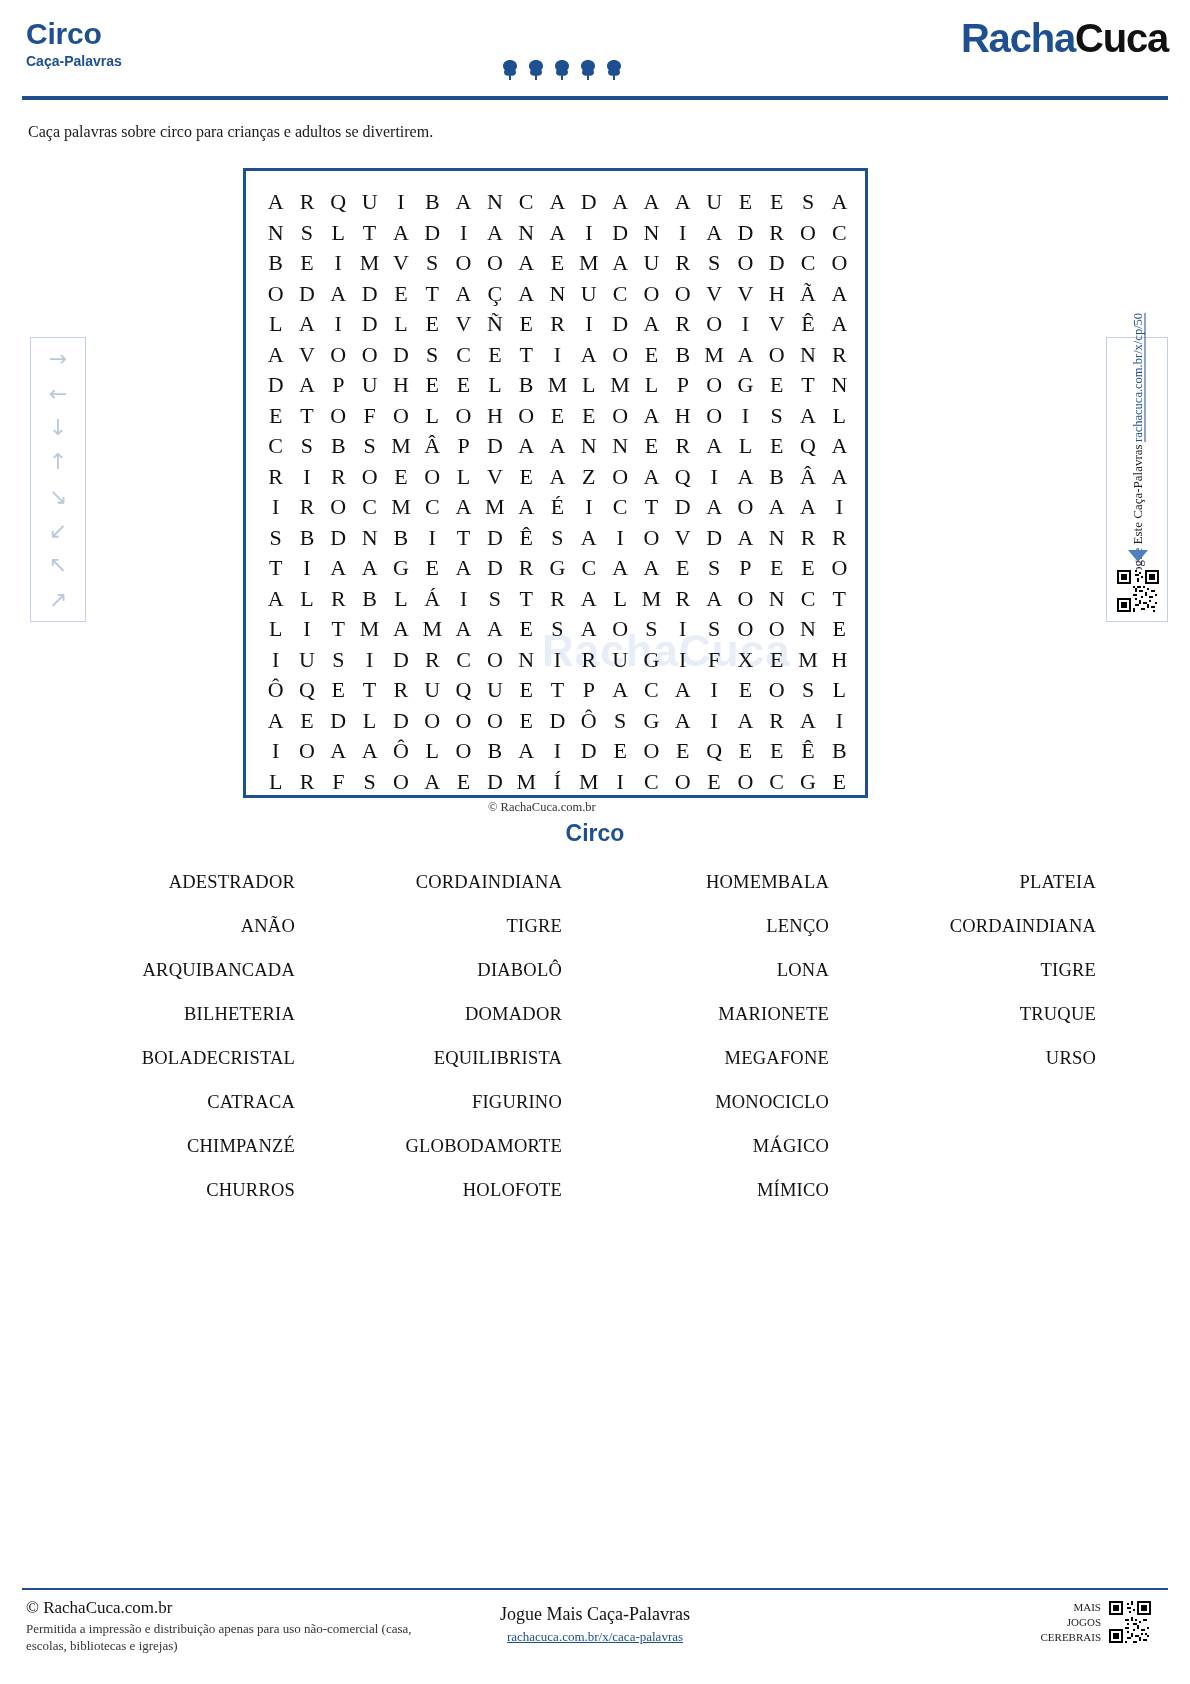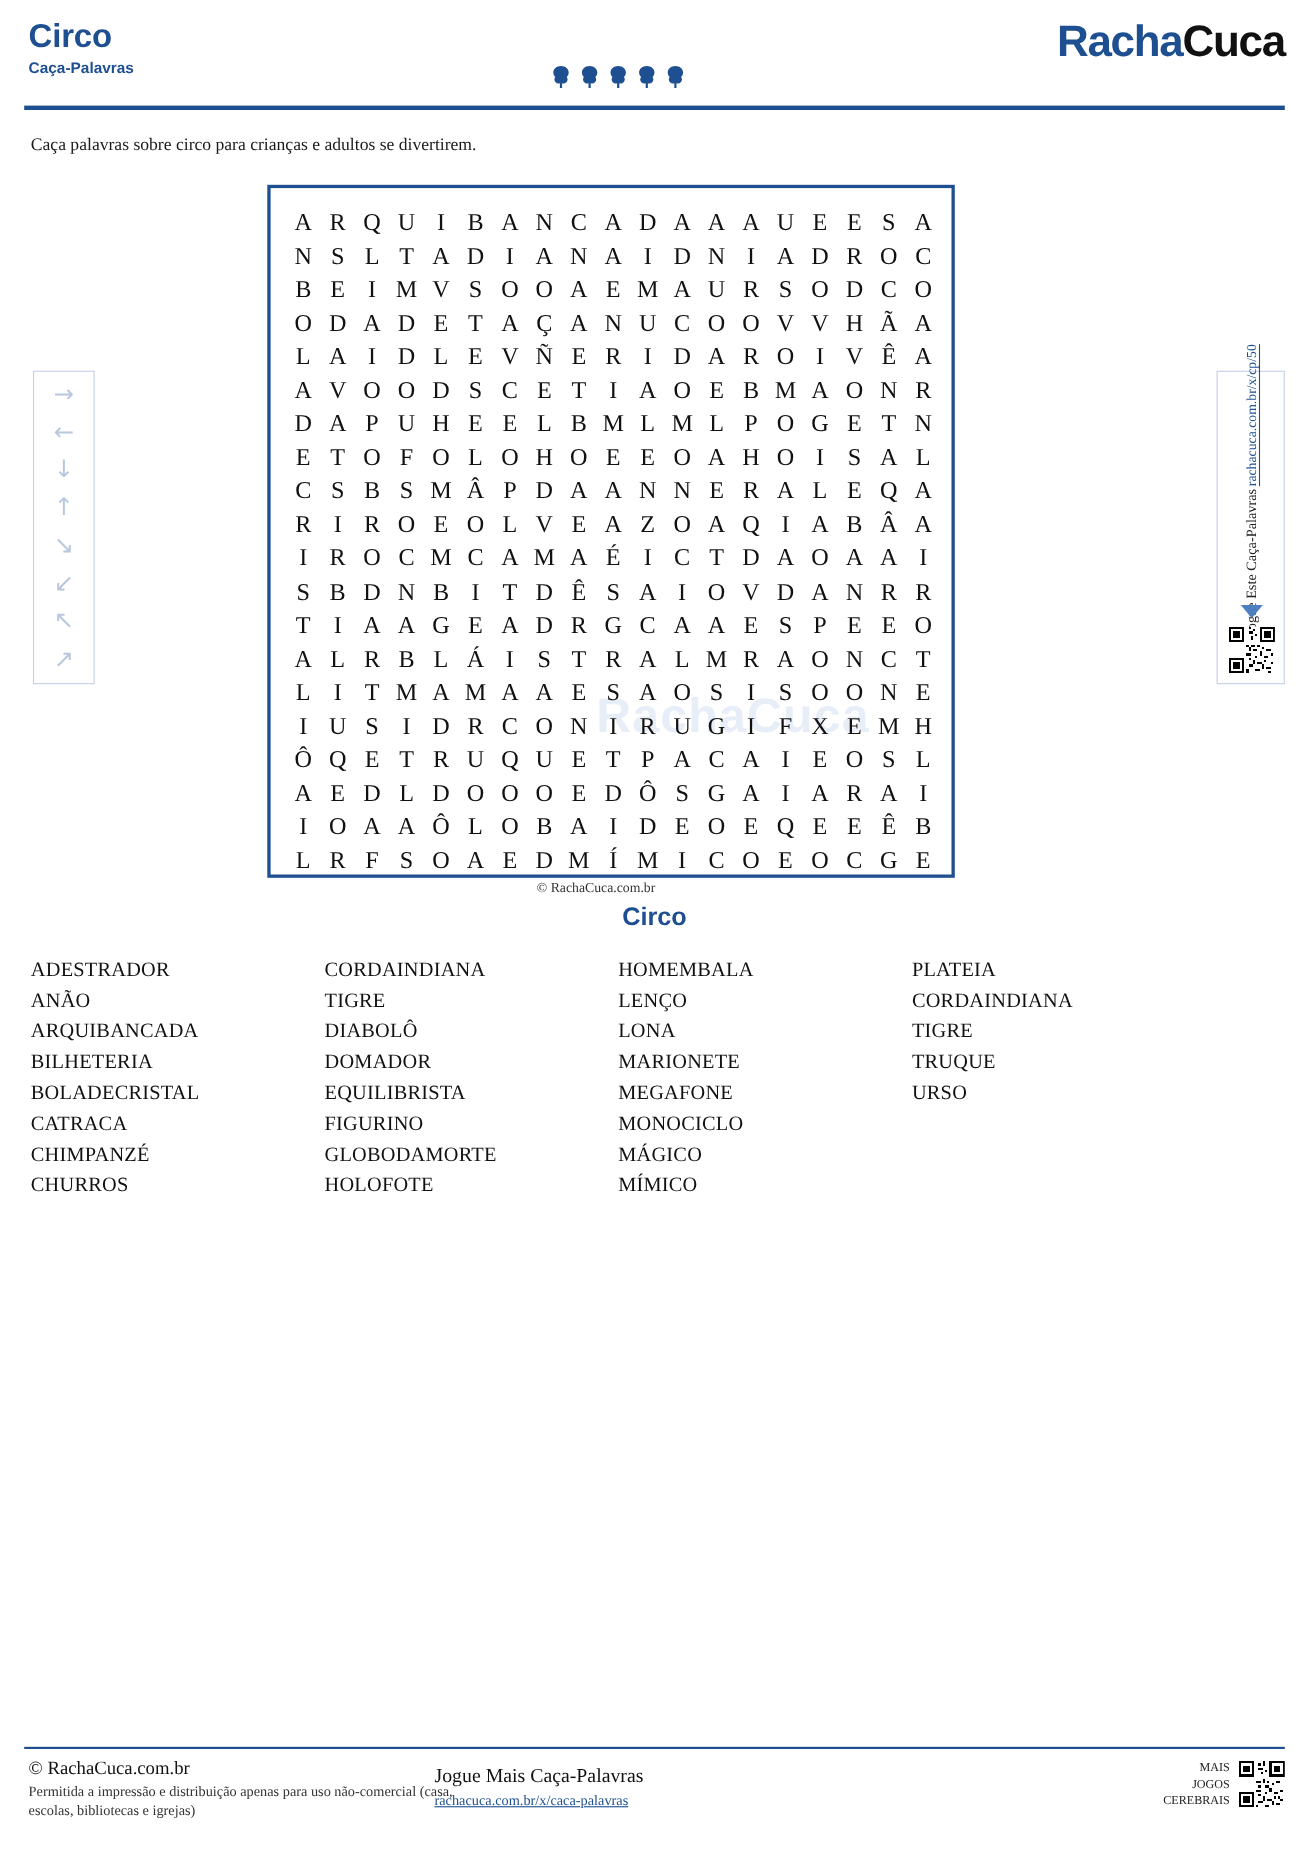--- a/index.html
+++ b/index.html
@@ -210,21 +210,22 @@
     position: absolute;
     left: 28px; top: 868px;
     width: 1134px;
     display: flex;
     gap: 0;
   }
   .word-col {
     width: 267px;
     display: flex;
     flex-direction: column;
-    gap: 0;
+    gap: 16px;
+    align-items: flex-end;
   }
   .word {
     font-size: 18.5px;
     line-height: 28px;
     color: #111;
     letter-spacing: 0.2px;
   }
 
   
   .footer-rule {
@@ -246,35 +247,36 @@
   .footer-left .fl2 {
     font-size: 13px;
     color: #333;
     line-height: 1.32;
     margin-top: 2px;
   }
   .footer-center {
     position: absolute;
     left: 395px; top: 1604px;
     width: 400px;
+    text-align: center;
   }
   .footer-center .fc1 {
     font-size: 18px;
     color: #111;
   }
   .footer-center .fc2 {
     font-size: 13px;
     color: #1d4f91;
     text-decoration: underline;
     margin-top: 4px;
     display: block;
   }
   .footer-right {
     position: absolute;
-    right: 22px; top: 1600px;
+    right: 39px; top: 1600px;
     display: flex;
     align-items: center;
     gap: 8px;
   }
   .footer-right .words {
     text-align: right;
     font-size: 11px;
     line-height: 1.35;
     color: #222;
     font-family: "Liberation Serif", serif;

